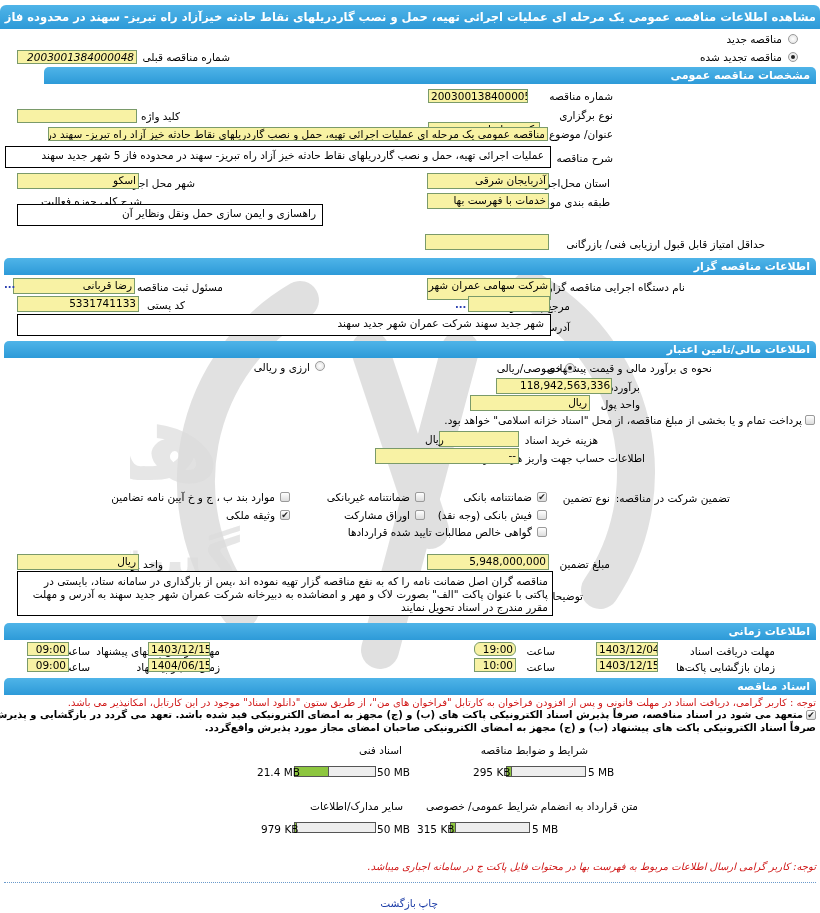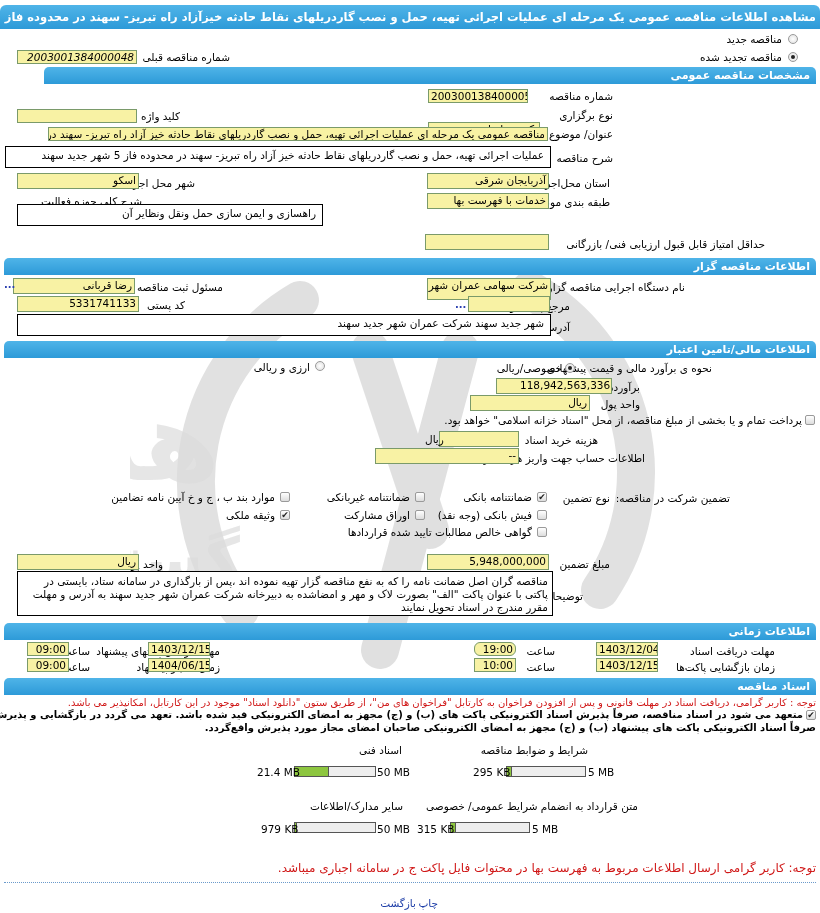--- a/index.html
+++ b/index.html
@@ -226,16 +226,16 @@
   </div>
 <span class="lbl" style="left:417px;top:823px;direction:ltr;">315 KB</span>
 
 <span class="lbl" style="right:417px;top:800px;">سایر مدارک/اطلاعات</span>
 <span class="lbl" style="left:377px;top:823px;direction:ltr;">50 MB</span>
 <div class="prog" style="left:294px;top:822px;width:82px;">
     <div class="fill" style="width:2%;"></div>
   </div>
 <span class="lbl" style="left:261px;top:823px;direction:ltr;">979 KB</span>
 
-<span class="lbl red" style="right:4px;top:861px;font-size:12px;">توجه: کاربر گرامی ارسال اطلاعات مربوط به فهرست بها در محتوات فایل پاکت ج در سامانه اجباری میباشد.</span>
+<span class="lbl red" style="right:4px;top:861px;font-size:10px;font-style:italic;">توجه: کاربر گرامی ارسال اطلاعات مربوط به فهرست بها در محتوات فایل پاکت ج در سامانه اجباری میباشد.</span>
 <div style="position:absolute;left:4px;right:4px;top:882px;border-top:1px dotted #6a9acb;"></div>
 <span class="lbl link" style="right:382px;top:897px;">چاپ</span>
 <span class="lbl link" style="right:404px;top:897px;">بازگشت</span>
 
 </body></html>

